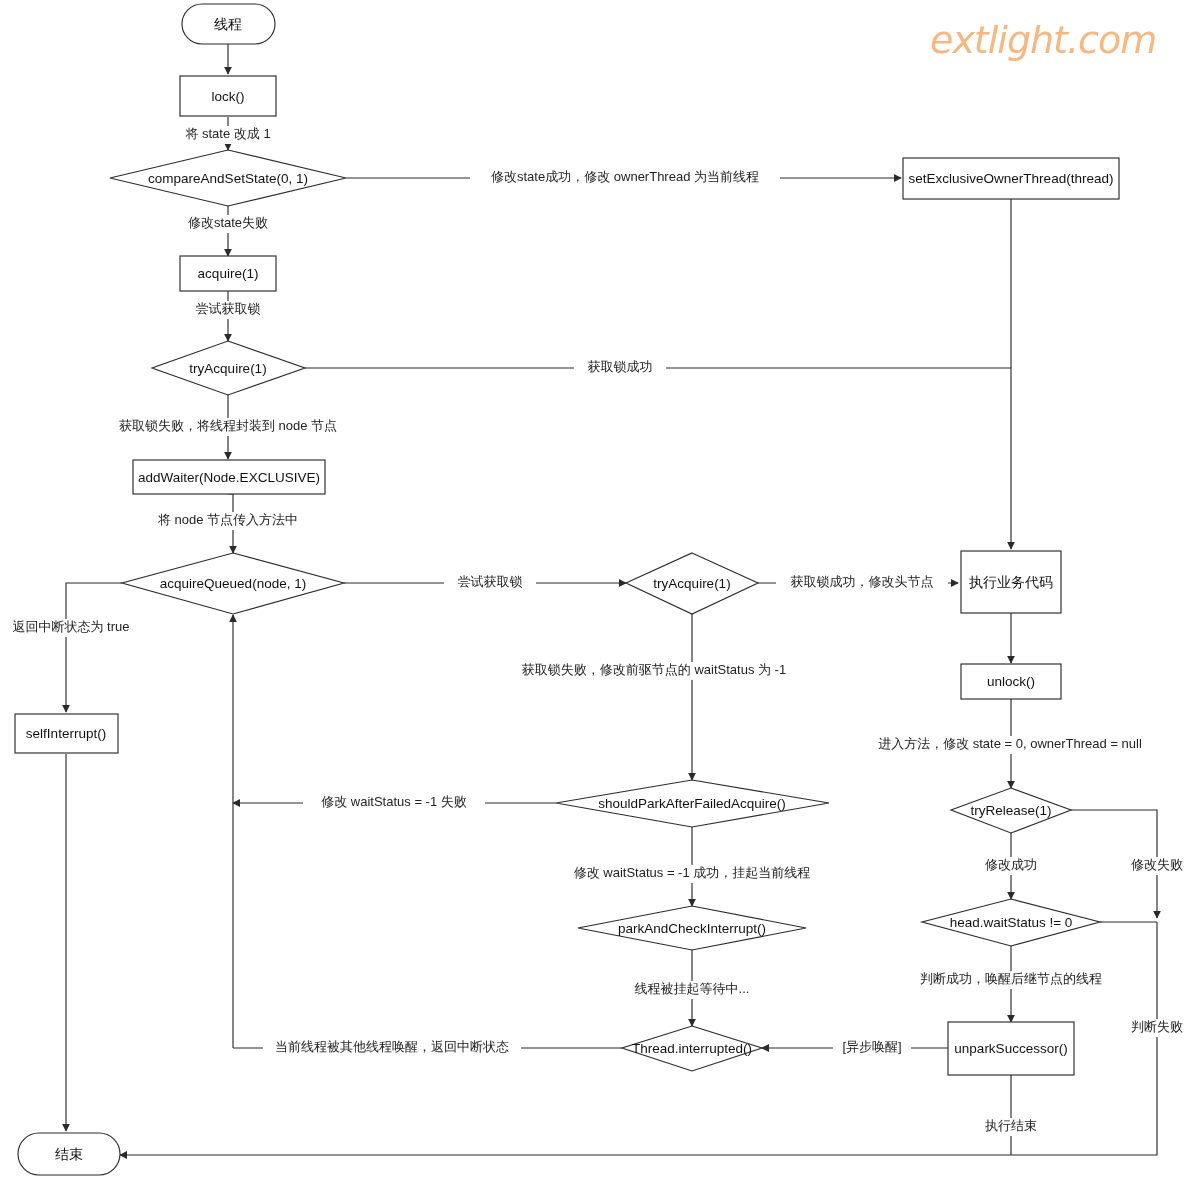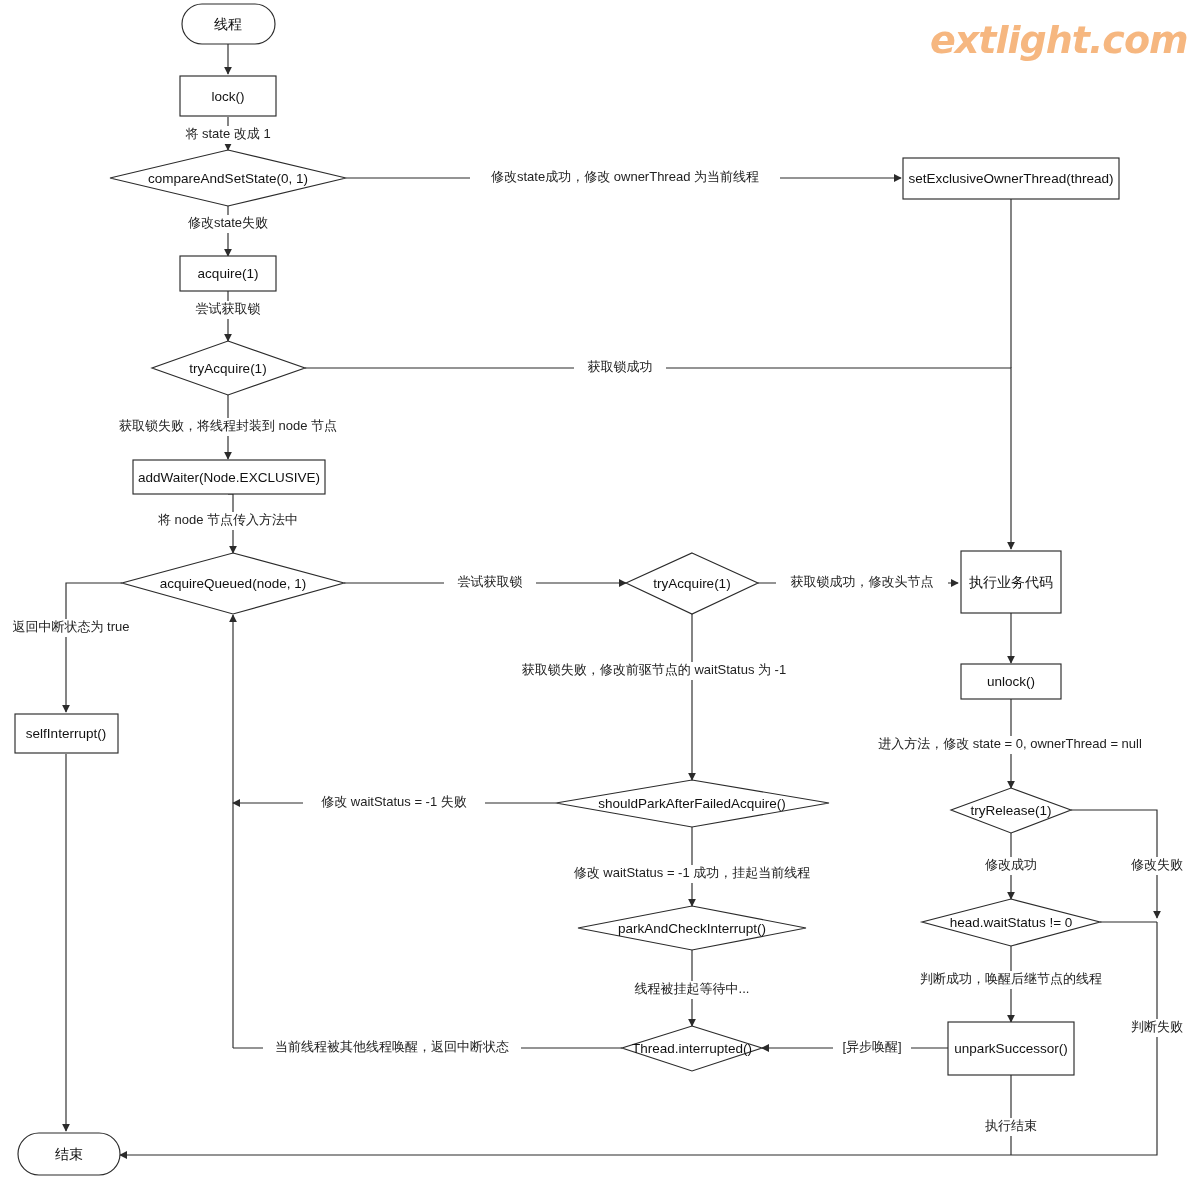--- a/index.html
+++ b/index.html
@@ -10,21 +10,21 @@
   .shape{fill:#ffffff;stroke:#2b2b2b;stroke-width:1.15;}
   .edge{stroke:#2b2b2b;stroke-width:1.15;fill:none;}
   .nodetext{font-family:"Liberation Sans","DejaVu Sans",sans-serif;
             font-size:13.5px;fill:#111;text-anchor:middle;dominant-baseline:middle;}
   .nodetext.cjk{font-size:14px;}
   .edgelabel{font-family:"Liberation Sans","DejaVu Sans",sans-serif;
              font-size:13px;fill:#222;text-anchor:middle;dominant-baseline:middle;}
   .lbl-bg{fill:#ffffff;}
   #watermark{position:absolute;left:930px;top:18px;
              font-family:"DejaVu Sans","Liberation Sans",sans-serif;
-             font-weight:bold;font-style:italic;font-size:38px;
+             font-weight:normal;font-style:italic;font-size:38px;
              letter-spacing:-1px;color:#F6B780;white-space:nowrap;
              user-select:none;}
 </style>
 </head>
 <body>
 
 <div id="stage">
 
   <div id="watermark">extlight.com</div>
 

